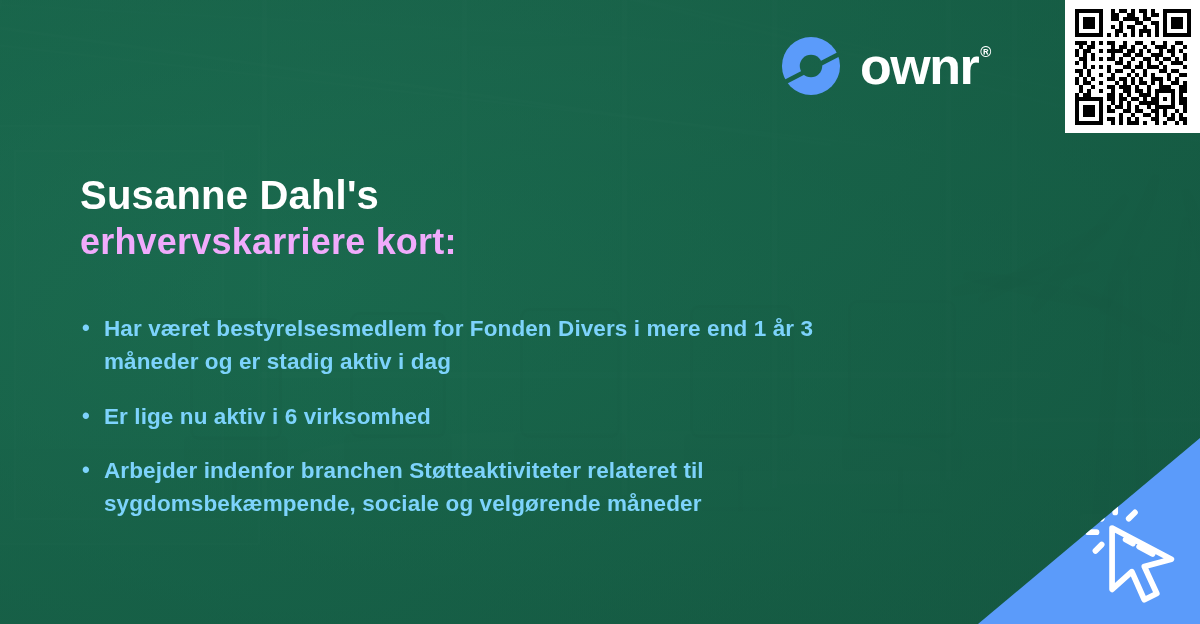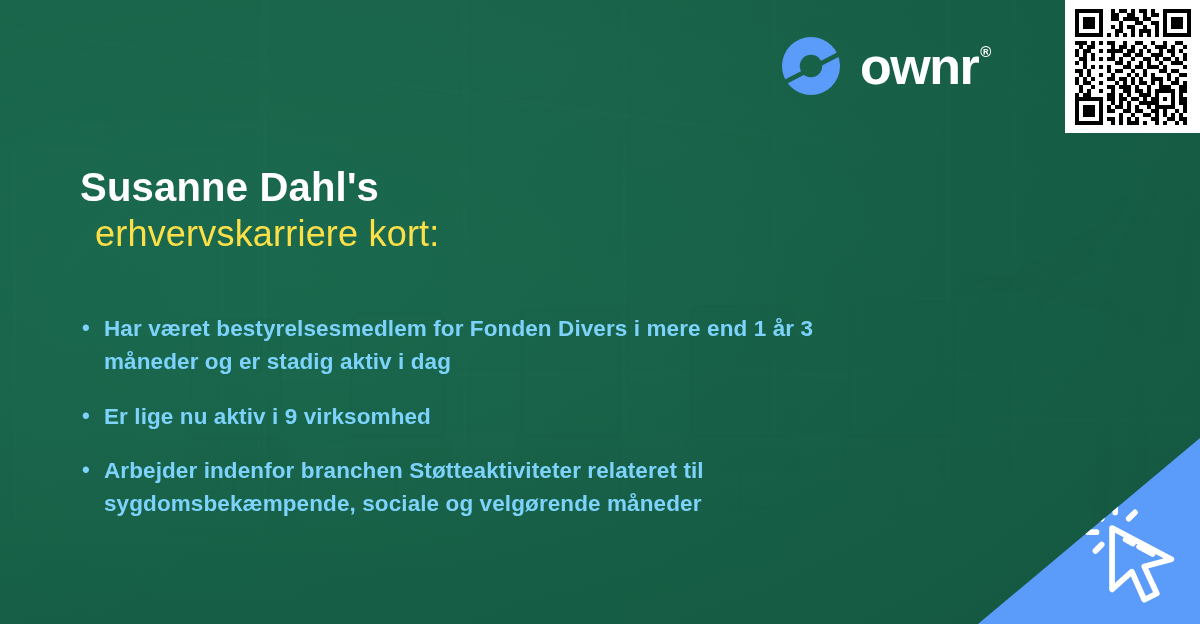--- a/index.html
+++ b/index.html
@@ -142,35 +142,34 @@
   }
   .logo-reg {
     font-size:15px;
     font-weight:bold;
     line-height:1;
     margin-top:4px;
     margin-left:2px;
   }
 
   
-  .headline { position:absolute; left:80px; top:164px; width:780px; }
+  .headline { position:absolute; left:80px; top:172px; width:780px; }
   .headline .line1 {
     color:#ffffff;
     font-size:40px;
     font-weight:bold;
     line-height:1.15;
     letter-spacing:.2px;
   }
   .headline .line2 {
-    color:#fde047;
+    color:#f0abfc;
     font-size:36px;
-    font-weight:normal;
+    font-weight:bold;
     line-height:1.35;
     letter-spacing:.2px;
-    margin-left:15px;
   }
 
   
   .facts {
     position:absolute; left:82px; top:312px; width:800px;
     list-style:none;
   }
   .fact {
     position:relative;
     color:#7dd3fc;
@@ -532,21 +531,21 @@
     </div>
   </div>
 
   <div class="headline">
     <div class="line1">Susanne Dahl's</div>
     <div class="line2">erhvervskarriere kort:</div>
   </div>
 
   <ul class="facts">
     <li class="fact">Har været bestyrelsesmedlem for Fonden Divers i mere end 1 år 3 måneder og er stadig aktiv i dag</li>
-    <li class="fact">Er lige nu aktiv i 9 virksomhed</li>
+    <li class="fact">Er lige nu aktiv i 6 virksomhed</li>
     <li class="fact">Arbejder indenfor branchen Støtteaktiviteter relateret til sygdomsbekæmpende, sociale og velgørende måneder</li>
   </ul>
 
   <div class="corner">
     <svg class="cursor-icon" viewBox="0 0 100 100">
       <g fill="none" stroke="#ffffff" stroke-width="5.5" stroke-linecap="round" stroke-linejoin="round">
 
         <line x1="30" y1="10" x2="30" y2="2"></line>
         <line x1="17" y1="16" x2="11" y2="10"></line>
         <line x1="12" y1="29" x2="4" y2="29"></line>

